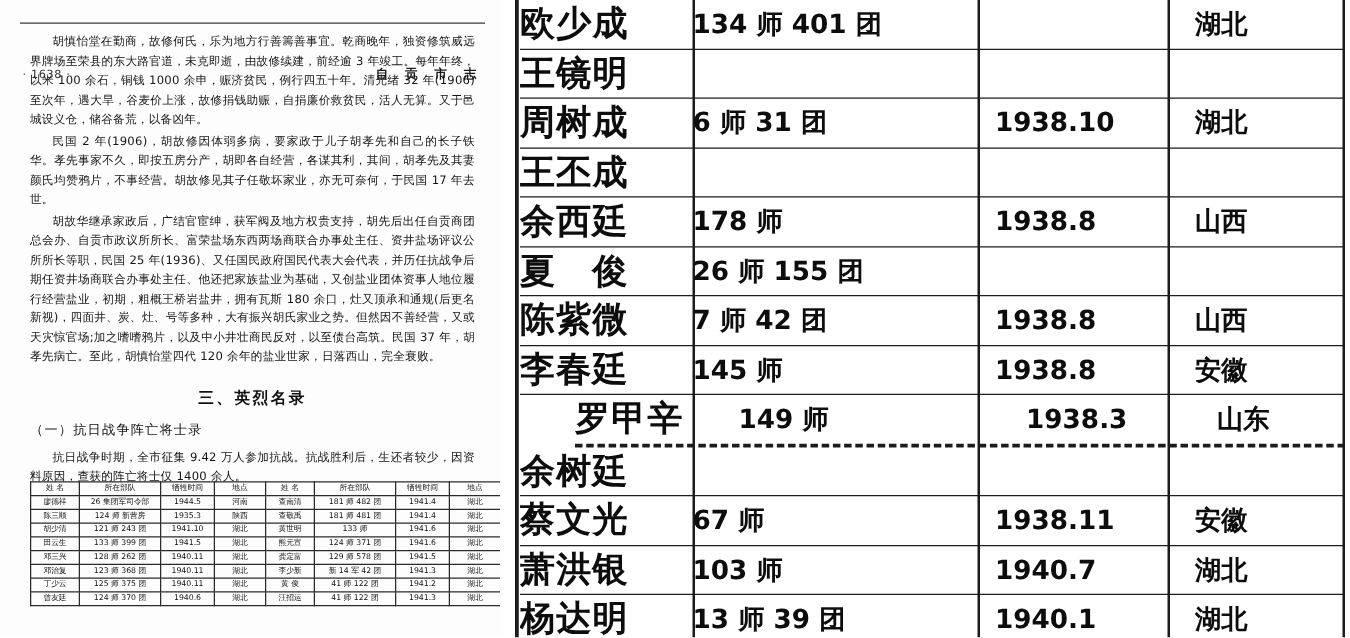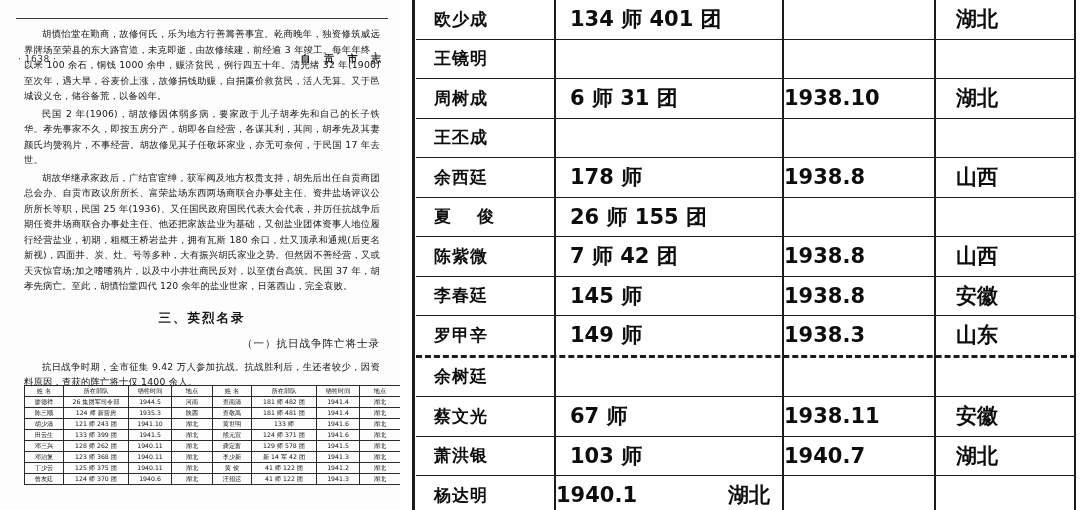--- a/index.html
+++ b/index.html
@@ -80,21 +80,21 @@
   .sec-head {
     margin: 16px 0 6px 0;
     text-align: center;
     font-size: 12.5px;
     font-weight: bold;
     letter-spacing: 2px;
     color: #111;
   }
   .sub-head {
     margin: 10px 0 8px 0;
-    text-align: right;
+    text-align: left;
     font-size: 10.5px;
     letter-spacing: 1px;
     color: #111;
   }
 
   
   .mini-table-wrap {
     position: absolute;
     left: 24px;
     top: 385px;
@@ -160,45 +160,44 @@
   .zrow {
     position: relative;
     display: flex;
     align-items: center;
     height: 38.5px;
     border-bottom: 1px solid #1c1c1c;
   }
   .zrow.nolinebelow { border-bottom: none; }
   .zrow.dashed-below {
     border-bottom: 3px dashed #1c1c1c;
+    margin-left: 44px;
   }
   .cell {
     font-weight: bold;
     color: #0d0d0d;
     white-space: nowrap;
     overflow: hidden;
   }
   .c-name {
     width: 138px;
-    font-size: 17px;
+    font-size: 28px;
     letter-spacing: 1px;
-    padding-left: 18px;
     box-sizing: border-box;
   }
   .c-name.spaced { letter-spacing: 10px; }
   .c-unit {
     width: 228px;
     font-size: 21px;
-    padding-left: 16px;
     box-sizing: border-box;
   }
   .c-date {
     width: 152px;
     font-size: 21px;
-    padding-left: 2px;
+    padding-left: 14px;
     box-sizing: border-box;
   }
   .c-place {
     width: 130px;
     font-size: 21px;
     padding-left: 22px;
     box-sizing: border-box;
   }
 </style>
 </head>
@@ -412,20 +411,21 @@
 
       <div class="zrow">
         <div class="cell c-name">萧洪银</div>
         <div class="cell c-unit">103 师</div>
         <div class="cell c-date">1940.7</div>
         <div class="cell c-place">湖北</div>
       </div>
 
       <div class="zrow nolinebelow">
         <div class="cell c-name">杨达明</div>
+        <div class="cell c-unit">13 师 39 团</div>
         <div class="cell c-date">1940.1</div>
         <div class="cell c-place">湖北</div>
       </div>
 
     </div>
   </div>
 
 </div>
 
 </body></html>

